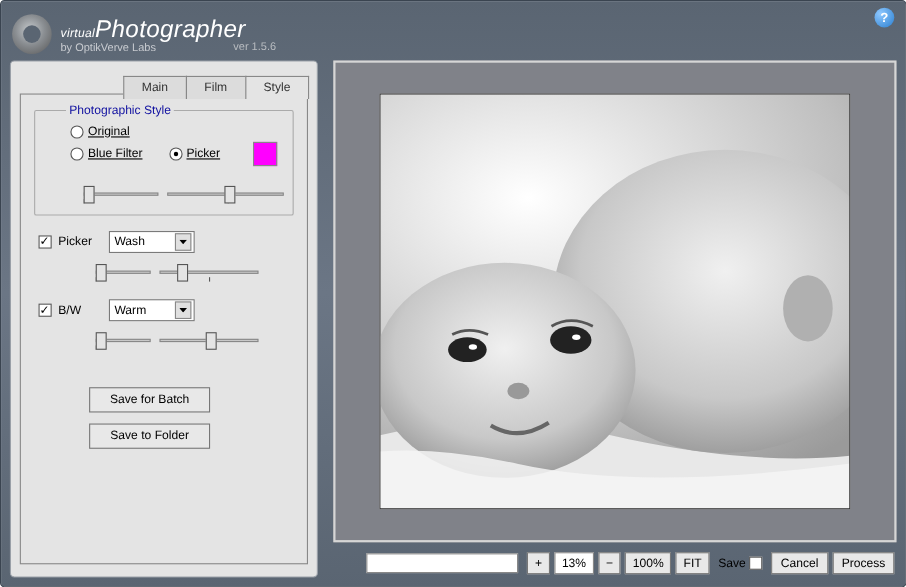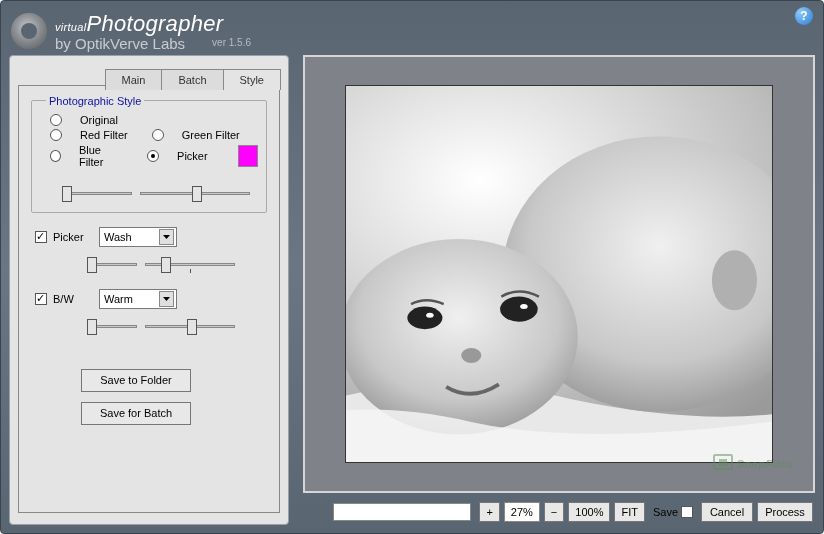--- a/index.html
+++ b/index.html
@@ -4,35 +4,35 @@
 <style>
 * { box-sizing: border-box; margin: 0; padding: 0; font-family: Tahoma, Arial, sans-serif; font-size: 11px; }
 body { background: #fff; }
 .window { width: 824px; height: 534px; background: linear-gradient(180deg, #5a6572 0%, #6b7685 50%, #5a6572 100%); border: 1px solid #3a4450; position: relative; border-radius: 4px; }
 .header { display: flex; align-items: center; padding: 6px 28px 0 10px; height: 54px; }
 .logo-icon { width: 36px; height: 36px; border-radius: 50%; background: radial-gradient(circle at 45% 40%, #c5c9cc 0%, #8a8e92 45%, #555 100%); position: relative; margin-right: 8px; }
 .logo-icon::after { content:''; position:absolute; left:10px; top:10px; width:16px; height:16px; background:#5a6572; border-radius:50%; }
 .title-block { color:#fff; font-family: "Segoe UI", Tahoma, sans-serif; }
 .title-text { font-size:22px; font-weight:300; letter-spacing:0.3px; font-style: italic; }
 .title-text .caps { font-size:22px; }
-.subtitle { font-size:15px; color:#c8cbd0; margin-top:-2px; }
+.subtitle { font-size:10px; color:#c8cbd0; margin-top:-2px; }
 .version { position:absolute; right:572px; top:36px; font-size:10px; color:#b8bcc0; }
 .help-icon { position:absolute; right:10px; top:6px; width:18px; height:18px; border-radius:50%; background: radial-gradient(circle at 30% 30%, #8fc8ff, #2a7fd0); color:#fff; text-align:center; line-height:18px; font-weight:bold; font-size:12px; cursor:pointer; }
 .body { display:flex; gap:0; padding: 0 8px 8px 8px; height: calc(100% - 54px); }
 .left-panel { width: 280px; background:#e4e4e4; border:1px solid #9aa0a8; border-radius:4px; position:relative; padding:8px 8px 8px 8px; }
 .tabs { display:flex; margin: 0 0 0 20px; position:relative; top:5px;justify-content:flex-end; }
 .tab { background:#e4e4e4; border:1px solid #888; border-bottom:none; padding:4px 16px; margin-right:-1px; cursor:pointer; font-size:11px; color:#333; }
 .tab.active { background:#e4e4e4; position:relative; z-index:2; }
 .tab:not(.active){ background:#dcdcdc; }
 .panel-inner { border:1px solid #888; background:#e4e4e4; padding:10px 12px 12px 12px; height: calc(100% - 24px); margin-top:0; }
-.fieldset { border:1px solid #aaa; border-radius:2px; padding:8px 8px 8px 8px; margin:4px 0 10px 0; }
+.fieldset { border:1px solid #aaa; border-radius:2px; padding:8px 8px 8px 22px; margin:4px 0 10px 0; }
 .legend { color:#1010a0; font-size:11px; background:#e4e4e4; padding:0 3px; margin-left:6px; position:relative; top:-14px; display:inline-block; }
 .fieldset-content { margin-top:-10px; }
 .radio-row { display:flex; gap:24px; margin:3px 0 3px 10px; align-items:center; }
-.radio { display:flex; align-items:center; gap:18px; cursor:pointer; }
+.radio { display:flex; align-items:center; gap:4px; cursor:pointer;text-decoration:underline; }
 .radio-dot { width:12px; height:12px; border:1px solid #555; border-radius:50%; background:#fff; display:inline-block; position:relative; }
 .radio-dot.checked::after { content:''; position:absolute; left:3px; top:3px; width:4px; height:4px; background:#000; border-radius:50%; }
 .color-swatch { width:22px; height:22px; background:#ff00ff; border:1px solid #888; margin-left:6px; cursor:pointer; }
 .slider { width:160px; height:20px; position:relative; background:transparent; }
 .slider-track { position:absolute; left:0; right:0; top:8px; height:3px; background:#c8c8c8; border:1px solid #888; }
 .slider-thumb { position:absolute; top:2px; width:10px; height:16px; background:#e4e4e4; border:1px solid #555; cursor:pointer; }
 .slider-tick { position:absolute; width:1px; height:4px; background:#555; top:14px; }
 .double-slider { display:flex; gap:8px; align-items:center; margin:8px 0 0 22px; }
 .double-slider .slider { width:70px; }
 .double-slider .slider.wide { width:110px; }
@@ -72,41 +72,31 @@
       <div class="subtitle">by OptikVerve Labs</div>
     </div>
   </div>
   <div class="version">ver 1.5.6</div>
   <div class="help-icon">?</div>
 
   <div class="body">
     <div class="left-panel">
       <div class="tabs">
         <div class="tab">Main</div>
-        <div class="tab">Batch</div>
+        <div class="tab">Film</div>
         <div class="tab active">Style</div>
       </div>
       <div class="panel-inner">
         <div class="fieldset">
           <div class="legend">Photographic Style</div>
           <div class="fieldset-content">
             <div class="radio-row">
               <label class="radio">
                   <span class="radio-dot"></span>
                   <span>Original</span>
-                </label>
-            </div>
-            <div class="radio-row">
-              <label class="radio">
-                  <span class="radio-dot"></span>
-                  <span>Red Filter</span>
-                </label>
-              <label class="radio">
-                  <span class="radio-dot"></span>
-                  <span>Green Filter</span>
                 </label>
             </div>
             <div class="radio-row">
               <label class="radio">
                   <span class="radio-dot"></span>
                   <span>Blue Filter</span>
                 </label>
               <label class="radio">
                   <span class="radio-dot checked"></span>
                   <span>Picker</span>
@@ -172,22 +162,22 @@
             <div class="slider-thumb" style="left:0"></div>
           </div>
           <div class="slider" style="width:90px">
             <div class="slider-track"></div>
             <div class="slider-tick" style="left:45px"></div>
             <div class="slider-thumb" style="left:42px"></div>
           </div>
         </div>
 
         <div class="btn-row">
+          <div class="btn">Save for Batch</div>
           <div class="btn">Save to Folder</div>
-          <div class="btn">Save for Batch</div>
         </div>
       </div>
     </div>
 
     <div class="right-area">
       <div class="preview-frame">
         <div class="preview-img">
           <svg viewBox="0 0 420 300" preserveAspectRatio="xMidYMid slice">
             <defs>
               <radialGradient id="bg" cx="35%" cy="25%" r="80%">
@@ -210,28 +200,25 @@
             <ellipse cx="107" cy="183" rx="3" ry="2" fill="#fff"></ellipse>
             <ellipse cx="182" cy="176" rx="3" ry="2" fill="#fff"></ellipse>
             <path d="M92,174 Q104,168 118,174" stroke="#555" stroke-width="2" fill="none"></path>
             <path d="M164,168 Q178,160 194,168" stroke="#555" stroke-width="2" fill="none"></path>
             <ellipse cx="140" cy="215" rx="8" ry="6" fill="#999"></ellipse>
             <path d="M120,240 Q140,252 162,238" stroke="#666" stroke-width="3" fill="none"></path>
             <ellipse cx="350" cy="155" rx="18" ry="24" fill="#b0b0b0"></ellipse>
             <path d="M0,265 Q60,250 140,268 Q240,290 420,262 L420,300 L0,300 Z" fill="#f4f4f4" opacity="0.85"></path>
           </svg>
         </div>
-        <div class="watermark">
-          <span class="wm-icon"></span><span>SnapFiles</span>
-        </div>
       </div>
       <div class="bottom-bar">
         <div class="progress"></div>
         <div class="small-btn">+</div>
-        <div class="zoom-val">27%</div>
+        <div class="zoom-val">13%</div>
         <div class="small-btn">−</div>
         <div class="small-btn">100%</div>
         <div class="small-btn">FIT</div>
         <div class="half-check">
           <span>Save</span>
           <span class="checkbox"></span>
         </div>
         <div class="small-btn" style="min-width:52px">Cancel</div>
         <div class="small-btn" style="min-width:56px">Process</div>
       </div>

